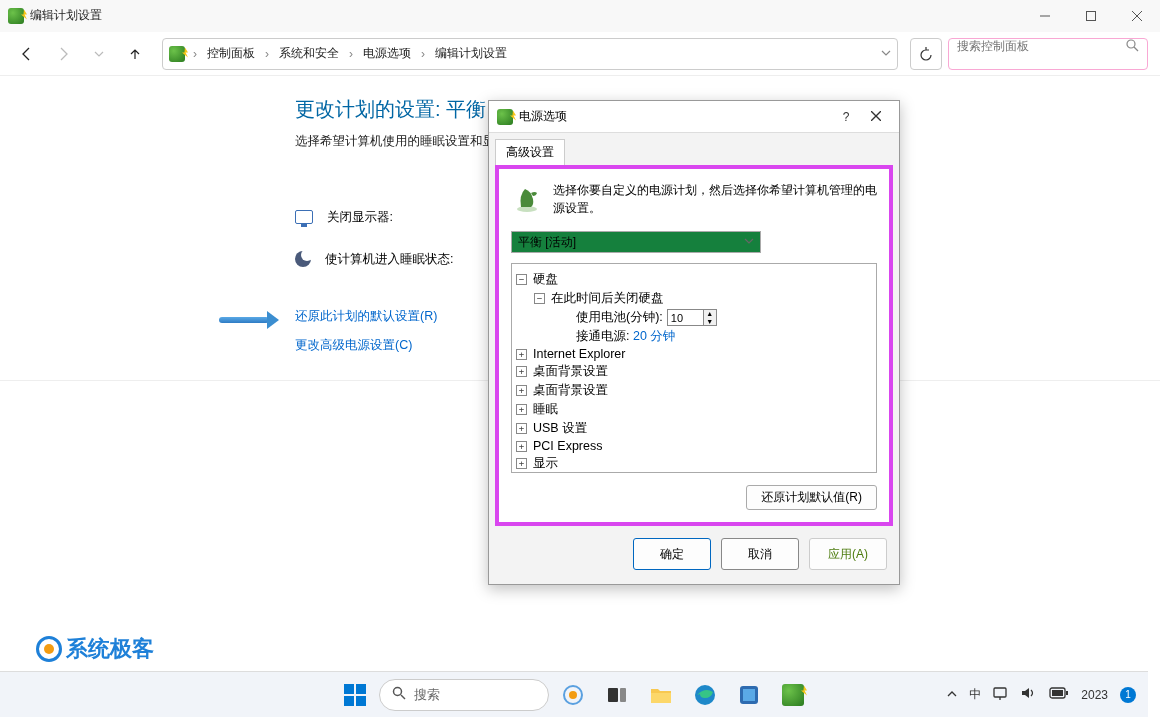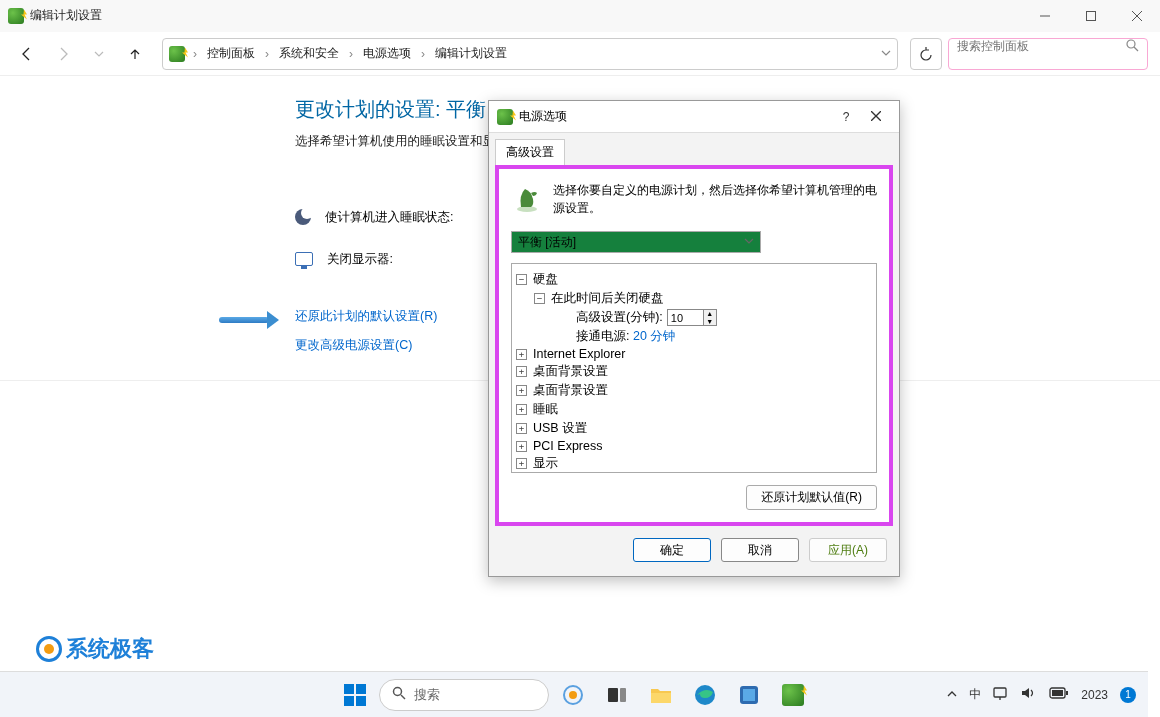--- a/index.html
+++ b/index.html
@@ -62,21 +62,21 @@
 .tree-toggle { width:11px; height:11px; border:1px solid #888; margin-right:4px; display:flex; align-items:center; justify-content:center; font-size:9px; line-height:9px; font-family: monospace; color:#444; }
 .tree-label { padding-left: 2px; }
 .spinner { display:inline-flex; align-items:stretch; margin-left:4px; }
 .spinner input { width:36px; height:17px; border:1px solid #888; border-right:none; font-size:11px; padding:0 3px; }
 .spinner .arrows { display:flex; flex-direction:column; border:1px solid #888; width:14px; }
 .spinner .arrows div { flex:1; font-size:7px; display:flex; align-items:center; justify-content:center; background:#f0f0f0; }
 .tree-link { color:#0066cc; }
 .dialog-panel .restore-row { display:flex; justify-content:flex-end; margin-top:12px; align-items:center; }
 .restore-btn { border:1px solid #aaa; background:#fdfdfd; padding:3px 14px; font-size:12px; border-radius:3px; }
 .dialog-footer { padding:12px 12px 14px; display:flex; justify-content:flex-end; gap:10px; }
-.dbtn { width:78px; height:24px; border:1px solid #888; background:#fdfdfd; font-size:12px; border-radius:3px; display:flex; align-items:center; justify-content:center; }
+.dbtn { width:78px; height:32px; border:1px solid #888; background:#fdfdfd; font-size:12px; border-radius:3px; display:flex; align-items:center; justify-content:center; }
 .dbtn.primary { border:1.5px solid #0067c0; }
 .dbtn.disabled { color:#4d7c0f; border-color:#ccc; }
 
 
 .watermark { position:absolute; left:36px; top:634px; display:flex; align-items:center; gap:4px; color:#1e80d8; font-size:22px; font-weight:bold; }
 .watermark-ring { width:26px; height:26px; border:3px solid #1e80d8; border-radius:50%; position:relative; }
 .watermark-ring::after { content:""; position:absolute; top:5px; left:5px; width:10px; height:10px; border-radius:50%; background:#f39c12; }
 
 
 .divider { position:absolute; left:0; right:0; top:380px; border-top:1px solid #eee; }
@@ -176,31 +176,31 @@
   </div>
 </div>
 
 <div class="content">
   <div class="page-title">更改计划的设置: 平衡</div>
   <div class="page-sub">选择希望计算机使用的睡眠设置和显</div>
 
   <div style="height:30px"></div>
 
   <div class="setting-row">
+    <span class="disp-icon"></span>
+    <span class="label">关闭显示器:</span>
+    <span class="select">
+        <span>3 分</span>
+      </span>
+  </div>
+  <div class="setting-row">
     <span class="moon-icon"></span>
     <span class="label">使计算机进入睡眠状态:</span>
     <span class="select">
         <span>10 分</span>
-      </span>
-  </div>
-  <div class="setting-row">
-    <span class="disp-icon"></span>
-    <span class="label">关闭显示器:</span>
-    <span class="select">
-        <span>3 分</span>
       </span>
   </div>
 
   <div style="height:18px"></div>
 
   <a class="link">还原此计划的默认设置(R)</a>
   <a class="link">更改高级电源设置(C)</a>
 </div>
 
 <div class="arrow" style="top:317px; left:219px;">
@@ -256,21 +256,21 @@
     <div class="tree-box">
       <div class="tree-item tree-indent0">
           <span class="tree-toggle">−</span>
           <span class="tree-label">硬盘</span>
         </div>
       <div class="tree-item tree-indent1">
           <span class="tree-toggle">−</span>
           <span class="tree-label">在此时间后关闭硬盘</span>
         </div>
       <div class="tree-item tree-indent3">
-        <span>高级设置(分钟):</span>
+        <span>使用电池(分钟):</span>
         <span class="spinner">
           <input value="10" style="">
           <span class="arrows">
               <div>▲</div>
               <div>▼</div>
             </span>
         </span>
       </div>
       <div class="tree-item tree-indent3">
         <span>接通电源:</span>&nbsp;

